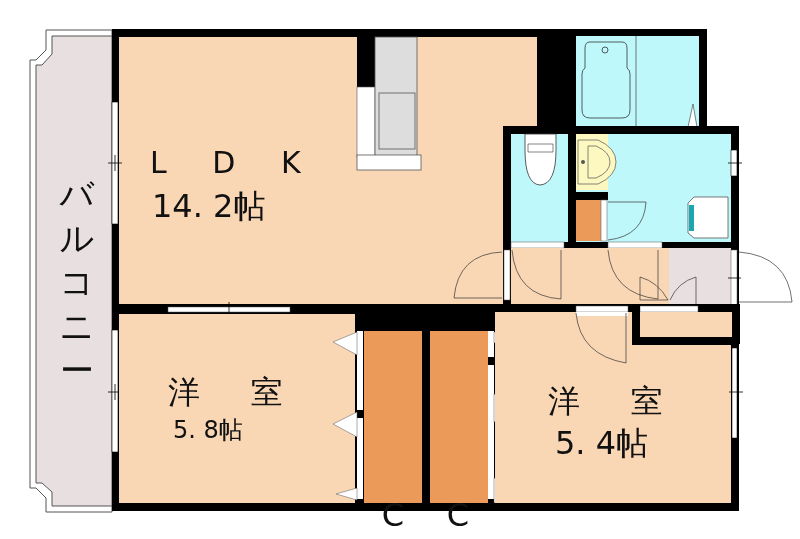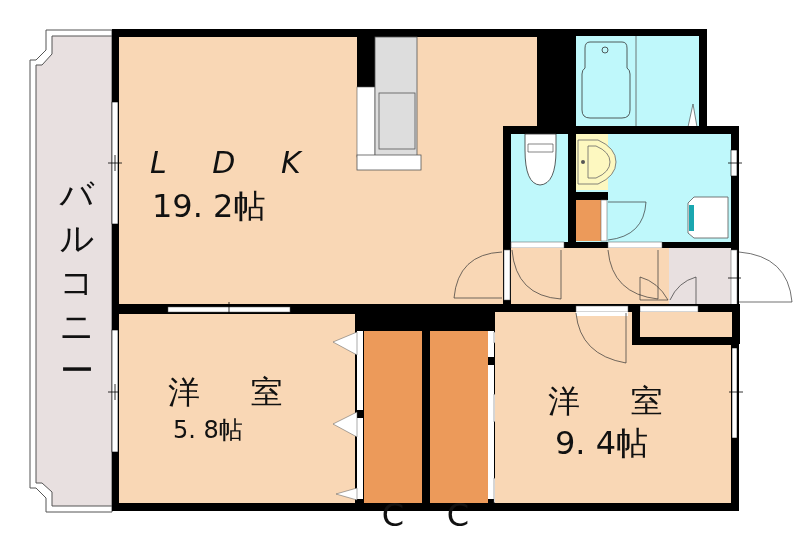--- a/index.html
+++ b/index.html
@@ -1,19 +1,19 @@
 <!DOCTYPE html>
 <html><head>
 <meta charset="utf-8">
 <style>
   html, body { margin: 0; padding: 0; background: #ffffff; }
   body { width: 800px; height: 539px; overflow: hidden; position: relative; font-family: "DejaVu Sans", sans-serif; }
   #plan { position: absolute; left: 0; top: 0; width: 800px; height: 539px; }
   .lbl { position: absolute; color: #111; font-family: "DejaVu Sans", sans-serif; white-space: pre; line-height: 1; }
-  .ldk-name { left: 150px; top: 148px; font-size: 30px; letter-spacing: 18px; font-style: italic; }
+  .ldk-name { left: 150px; top: 148px; font-size: 30px; letter-spacing: 18px; }
   .ldk-area { left: 152px; top: 190px; font-size: 32px; }
   .w1-name { left: 168px; top: 376px; font-size: 32px; }
   .w1-area { left: 173px; top: 418px; font-size: 24px; }
   .w2-name { left: 548px; top: 385px; font-size: 32px; }
   .w2-area { left: 555px; top: 427px; font-size: 32px; }
   .cl { font-size: 32px; text-align: center; width: 50px; line-height: 54px; }
   .cl1 { left: 368px; top: 380px; }
   .cl2 { left: 433px; top: 380px; }
   .balc { left: 52px; top: 172px; font-size: 34px; width: 50px; text-align: center; line-height: 44px; white-space: normal; }
 </style>
@@ -145,27 +145,27 @@
   <rect x="576" y="312" width="52" height="4" fill="#fff"></rect>
   <path d="M576 313 Q580 355 626 363 L626 313" fill="none" stroke="#333" stroke-width="0.7"></path>
   <rect x="731" y="337" width="8" height="174" fill="#000"></rect>
   <rect x="732" y="348" width="5" height="90" fill="#fff" stroke="#000" stroke-width="0.5"></rect>
   <line x1="729" y1="392" x2="743" y2="392" stroke="#000" stroke-width="0.8"></line>
 
   <rect x="112" y="503" width="627" height="8" fill="#000"></rect>
 </svg>
 
 <div class="lbl ldk-name">L D K</div>
-<div class="lbl ldk-area">19. 2帖</div>
+<div class="lbl ldk-area">14. 2帖</div>
 
 <div class="lbl w1-name">洋     室</div>
 <div class="lbl w1-area">5. 8帖</div>
 
 <div class="lbl w2-name">洋     室</div>
-<div class="lbl w2-area">9. 4帖</div>
+<div class="lbl w2-area">5. 4帖</div>
 
 <div class="lbl cl cl1">
   <div>C</div>
   
 </div>
 <div class="lbl cl cl2">
   <div>C</div>
   
 </div>
 

